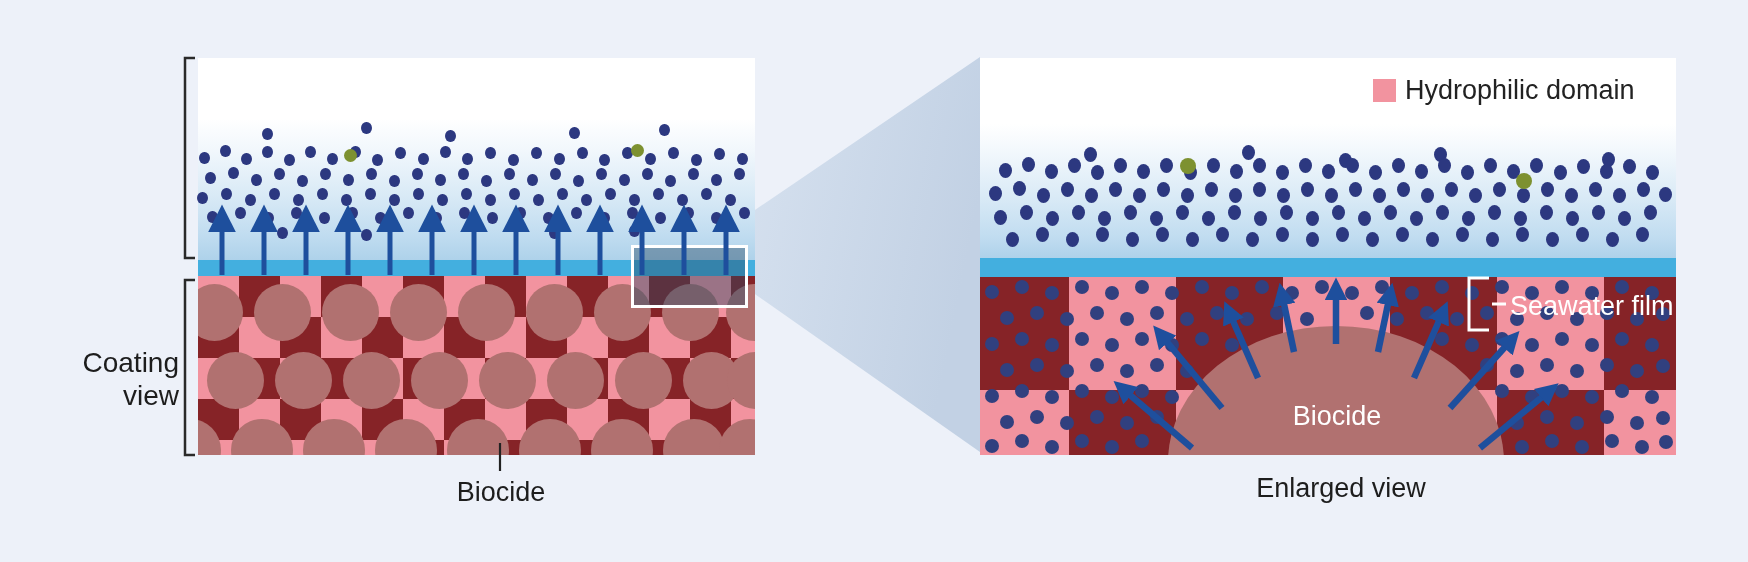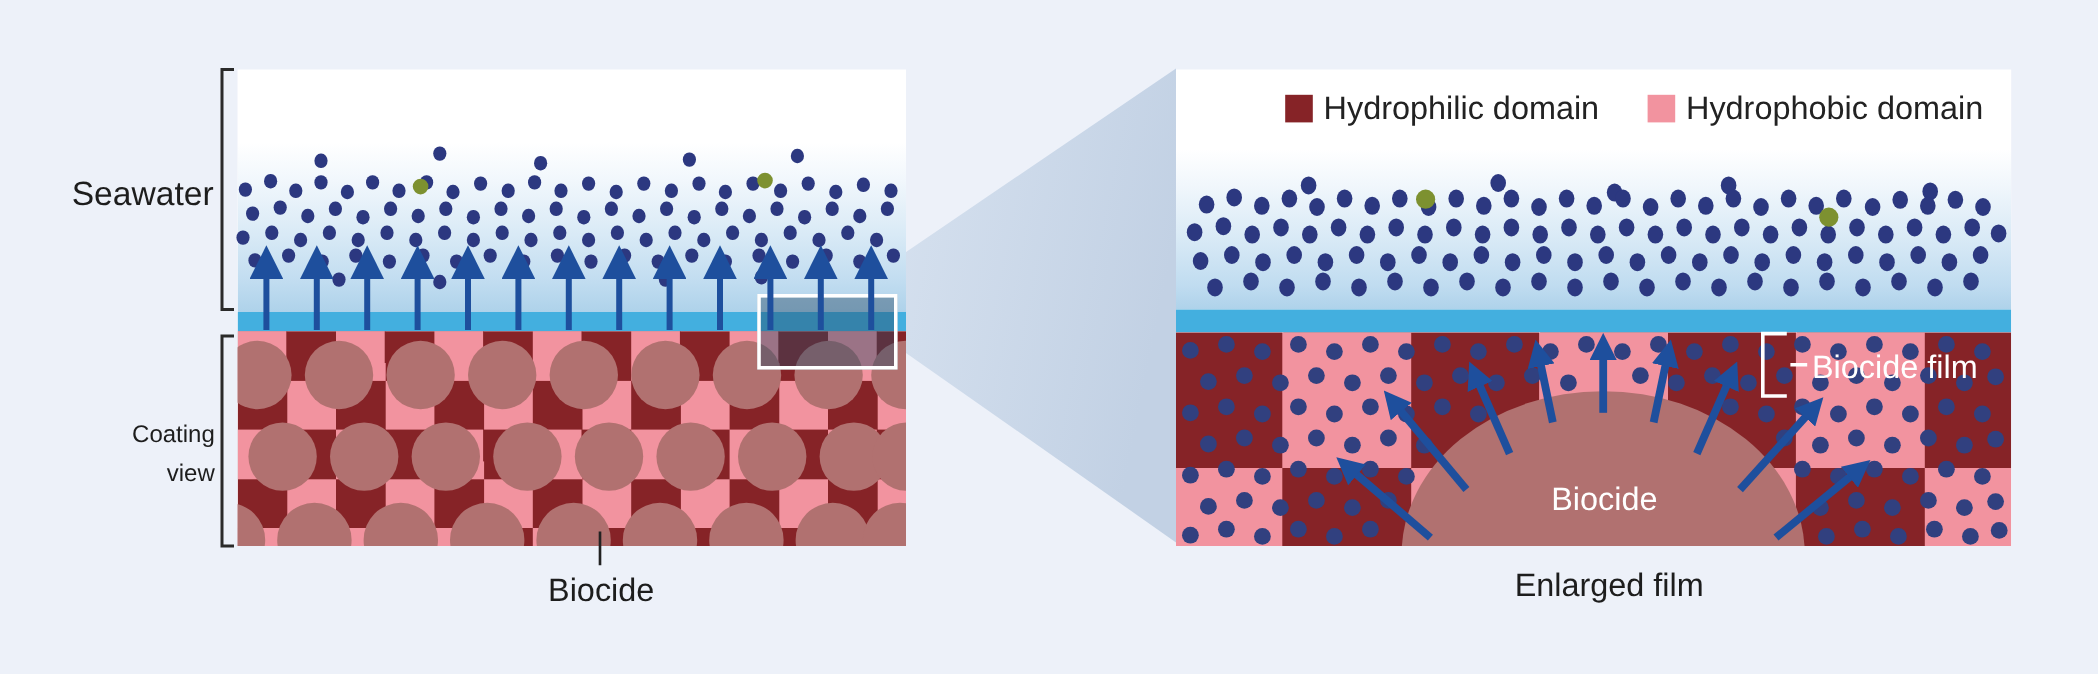--- a/index.html
+++ b/index.html
@@ -21,21 +21,21 @@
   #right-coat{top:219px;}
   .dotlayer{position:absolute;left:0;top:0;width:100%;height:100%;z-index:2;pointer-events:none;}
   .dot{position:absolute;border-radius:50%;}
   .bio-circle{position:absolute;border-radius:50%;}
   #dome{position:absolute;left:188px;top:268px;width:336px;height:272px;border-radius:50%;}
   #lens-rect{position:absolute;left:631px;top:245px;width:117px;height:63px;border:3px solid #ffffff;
              background:rgba(36,72,99,0.42);box-sizing:border-box;z-index:3;}
   #overlay-svg{position:absolute;left:0;top:0;z-index:4;pointer-events:none;}
   .lbl{position:absolute;color:#1d1d1d;z-index:5;}
   #seawater-lbl{left:38px;top:146px;width:140px;text-align:right;font-size:28px;}
-  #coating-lbl{left:38px;top:346px;width:141px;text-align:right;font-size:20px;line-height:33px;}
+  #coating-lbl{left:38px;top:346px;width:141px;text-align:right;font-size:28px;line-height:33px;}
   #biocide-left-lbl{left:401px;top:477px;width:200px;text-align:center;font-size:27px;}
   #caption-lbl{left:1191px;top:473px;width:300px;text-align:center;font-size:27px;}
   #biocide-right-lbl{left:1237px;top:401px;width:200px;text-align:center;font-size:27px;color:#ffffff;z-index:5;}
   #surface-lbl{left:1510px;top:292px;font-size:27px;line-height:29px;color:#ffffff;z-index:5;}
   #legend{position:absolute;left:0;top:20px;width:100%;height:24px;z-index:2;}
   .legend-item{position:absolute;display:flex;align-items:center;height:24px;}
   #legend-item-0{left:91px;}
   #legend-item-1{left:393px;}
   .swatch{width:23px;height:23px;display:inline-block;}
   .legend-label{margin-left:9px;font-size:27px;color:#222;white-space:nowrap;}
@@ -89,27 +89,23 @@
         <div class="bio-circle" style="left: 521px; top: 361px; width: 62px; height: 62px; background: rgb(177, 113, 112);"></div>
       </div>
   </div>
 
   <div id="right-panel" class="panel">
     <div id="right-water" class="water"></div>
     <div id="right-band" class="band" style="background: rgb(67, 175, 223);"></div>
     <div id="right-coat" class="coat" style="background: repeating-conic-gradient(rgb(242, 147, 159) 0%, rgb(242, 147, 159) 25%, rgb(134, 35, 39) 0%, rgb(134, 35, 39) 50%) -18px 0px / 214px 226px;"></div>
     <div id="dome" style="background: rgb(177, 113, 112);"></div>
     <div id="legend">
-      <div id="legend-item-0" class="legend-item">
-        <span class="swatch" id="swatch-0" style="background: rgb(134, 35, 39);"></span>
-        <span class="legend-label">Hydrophilic domain</span>
-      </div>
       <div id="legend-item-1" class="legend-item">
         <span class="swatch" id="swatch-1" style="background: rgb(242, 147, 159);"></span>
-        <span class="legend-label">Hydrophobic domain</span>
+        <span class="legend-label">Hydrophilic domain</span>
       </div>
     </div>
   </div>
 
   <div id="dots-global" class="dotlayer">
       <span class="dot" style="left: 261.5px; top: 127.75px; width: 11px; height: 12.5px; background: rgb(44, 56, 128);"></span>
       <span class="dot" style="left: 360.5px; top: 121.75px; width: 11px; height: 12.5px; background: rgb(44, 56, 128);"></span>
       <span class="dot" style="left: 444.5px; top: 129.75px; width: 11px; height: 12.5px; background: rgb(44, 56, 128);"></span>
       <span class="dot" style="left: 568.5px; top: 126.75px; width: 11px; height: 12.5px; background: rgb(44, 56, 128);"></span>
       <span class="dot" style="left: 658.5px; top: 123.75px; width: 11px; height: 12.5px; background: rgb(44, 56, 128);"></span>
@@ -475,25 +471,24 @@
         <line x1="1414" y1="378" x2="1439" y2="321" stroke="#1e4f9d" stroke-width="6.5" marker-end="url(#ahR)"></line>
         <line x1="1450" y1="408" x2="1505" y2="347" stroke="#1e4f9d" stroke-width="6.5" marker-end="url(#ahR)"></line>
         <line x1="1480" y1="448" x2="1542" y2="397" stroke="#1e4f9d" stroke-width="6.5" marker-end="url(#ahR)"></line>
       </g>
     <path d="M195,58 H185 V258 H195" fill="none" stroke="#2a2a2a" stroke-width="2.5"></path>
     <path d="M195,280 H185 V455 H195" fill="none" stroke="#2a2a2a" stroke-width="2.5"></path>
     <line x1="500" y1="443" x2="500" y2="471" stroke="#222222" stroke-width="2.2"></line>
     <path d="M1489,278 H1469 V330 H1489 M1492,304 H1506" fill="none" stroke="#ffffff" stroke-width="3"></path>
   </svg>
 
-  <div id="seawater-lbl" class="lbl">Seawater</div>
   <div id="coating-lbl" class="lbl">
     <div>Coating</div>
     <div>view</div>
   </div>
   <div id="biocide-left-lbl" class="lbl">Biocide</div>
   <div id="biocide-right-lbl" class="abs">Biocide</div>
   <div id="surface-lbl" class="abs">
-    <div>Biocide film</div>
+    <div>Seawater film</div>
   </div>
-  <div id="caption-lbl" class="lbl">Enlarged film</div>
+  <div id="caption-lbl" class="lbl">Enlarged view</div>
 
 </div>
 
 </body></html>

